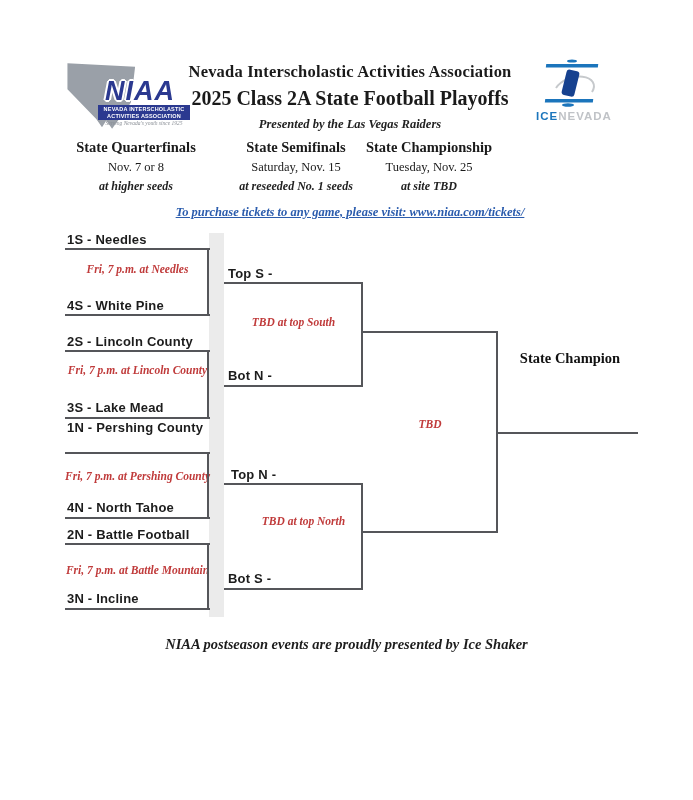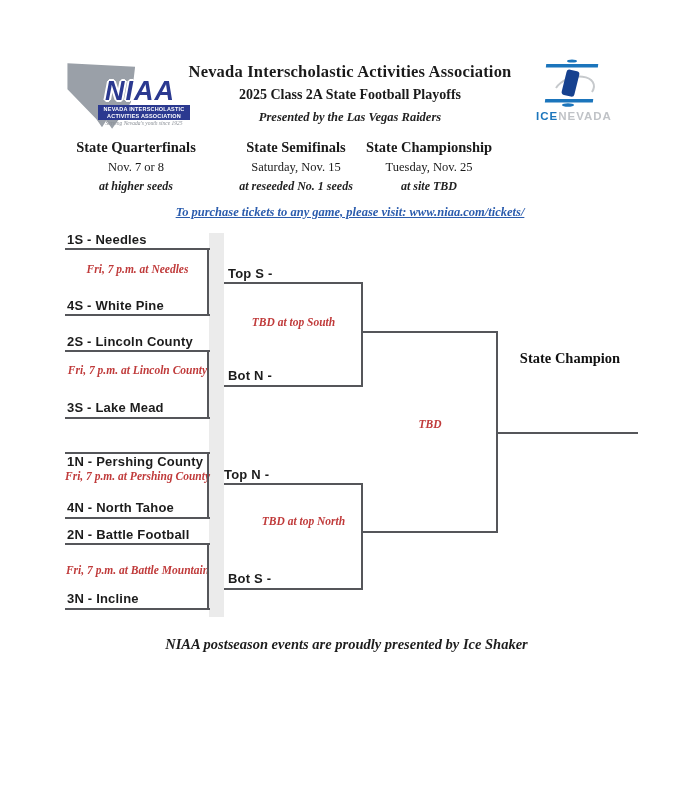--- a/index.html
+++ b/index.html
@@ -5,21 +5,21 @@
   * { margin:0; padding:0; box-sizing:border-box; }
   html,body { background:#ffffff; }
   .page {
     position:relative; width:693px; height:800px; background:#ffffff;
     font-family:"Liberation Serif", serif; overflow:hidden;border-radius:27px;
   }
 
   
   .title-block { position:absolute; left:160px; top:62px; width:380px; text-align:center; }
   .main-title { font-size:16.5px; font-weight:bold; color:#1a1a1a; letter-spacing:.2px; }
-  .sub-title  { font-size:14px;   font-weight:bold; color:#1a1a1a; margin-top:5px; }
+  .sub-title  { font-size:20px;   font-weight:bold; color:#1a1a1a; margin-top:5px; }
   .presented  { font-size:12.5px; font-weight:bold; font-style:italic; color:#222; margin-top:7px; }
 
   
   .niaa-logo { position:absolute; left:64px; top:58px; width:125px; height:78px; }
   .nv-shape {
     position:absolute; left:2px; top:4px; width:72px; height:68px; background:#9aa0a8;
     clip-path:polygon(2% 2%, 96% 7%, 90% 60%, 64% 98%, 56% 86%, 50% 96%, 42% 84%, 2% 40%);
   }
   .niaa-acronym {
     position:absolute; left:28px; top:18px; width:96px; text-align:center;
@@ -73,34 +73,34 @@
     font-size:13px; color:#1c1c1c; letter-spacing:.2px; white-space:nowrap;
   }
   .ginfo {
     position:absolute; text-align:center; font-size:11.5px; font-weight:bold; font-style:italic;
     color:#c03b3b; white-space:nowrap;
   }
 
   
   .t-q1a{left:67px;top:232px;} .t-q1b{left:67px;top:298px;}
   .t-q2a{left:67px;top:334px;} .t-q2b{left:67px;top:400px;}
-  .t-q3a{left:67px;top:454px;} .t-q3b{left:67px;top:500px;}
+  .t-q3a{left:67px;top:420px;} .t-q3b{left:67px;top:500px;}
   .t-q4a{left:67px;top:527px;} .t-q4b{left:67px;top:591px;}
   .l-q1a{left:65px;top:248px;width:145px;} .l-q1b{left:65px;top:314px;width:145px;}
   .l-q2a{left:65px;top:350px;width:145px;} .l-q2b{left:65px;top:417px;width:145px;}
   .l-q3a{left:65px;top:452px;width:145px;} .l-q3b{left:65px;top:517px;width:145px;}
   .l-q4a{left:65px;top:543px;width:145px;} .l-q4b{left:65px;top:608px;width:145px;}
   .v-q1{left:207px;top:248px;height:67px;} .v-q2{left:207px;top:350px;height:68px;}
   .v-q3{left:207px;top:452px;height:66px;} .v-q4{left:207px;top:543px;height:66px;}
   .i-q1{left:65px;top:263px;width:145px;} .i-q2{left:65px;top:364px;width:145px;}
   .i-q3{left:65px;top:470px;width:145px;} .i-q4{left:65px;top:564px;width:145px;}
 
   
   .t-s1a{left:228px;top:266px;} .t-s1b{left:228px;top:368px;}
-  .t-s2a{left:224px;top:467px;text-align:center;} .t-s2b{left:228px;top:571px;}
+  .t-s2a{left:231px;top:467px;text-align:center;} .t-s2b{left:228px;top:571px;}
   .l-s1a{left:224px;top:282px;width:139px;} .l-s1b{left:224px;top:385px;width:139px;}
   .l-s2a{left:224px;top:483px;width:139px;} .l-s2b{left:224px;top:588px;width:139px;}
   .v-s1{left:361px;top:282px;height:104px;} .v-s2{left:361px;top:483px;height:106px;}
   .c-s1{left:361px;top:331px;width:137px;}  .c-s2{left:361px;top:531px;width:137px;}
   .i-s1{left:224px;top:316px;width:139px;}  .i-s2{left:224px;top:515px;width:159px;}
 
   
   .v-ch{left:496px;top:331px;height:202px;}
   .l-ch{left:496px;top:432px;width:142px;}
   .champ-label{position:absolute;left:500px;top:350px;width:140px;text-align:center;

